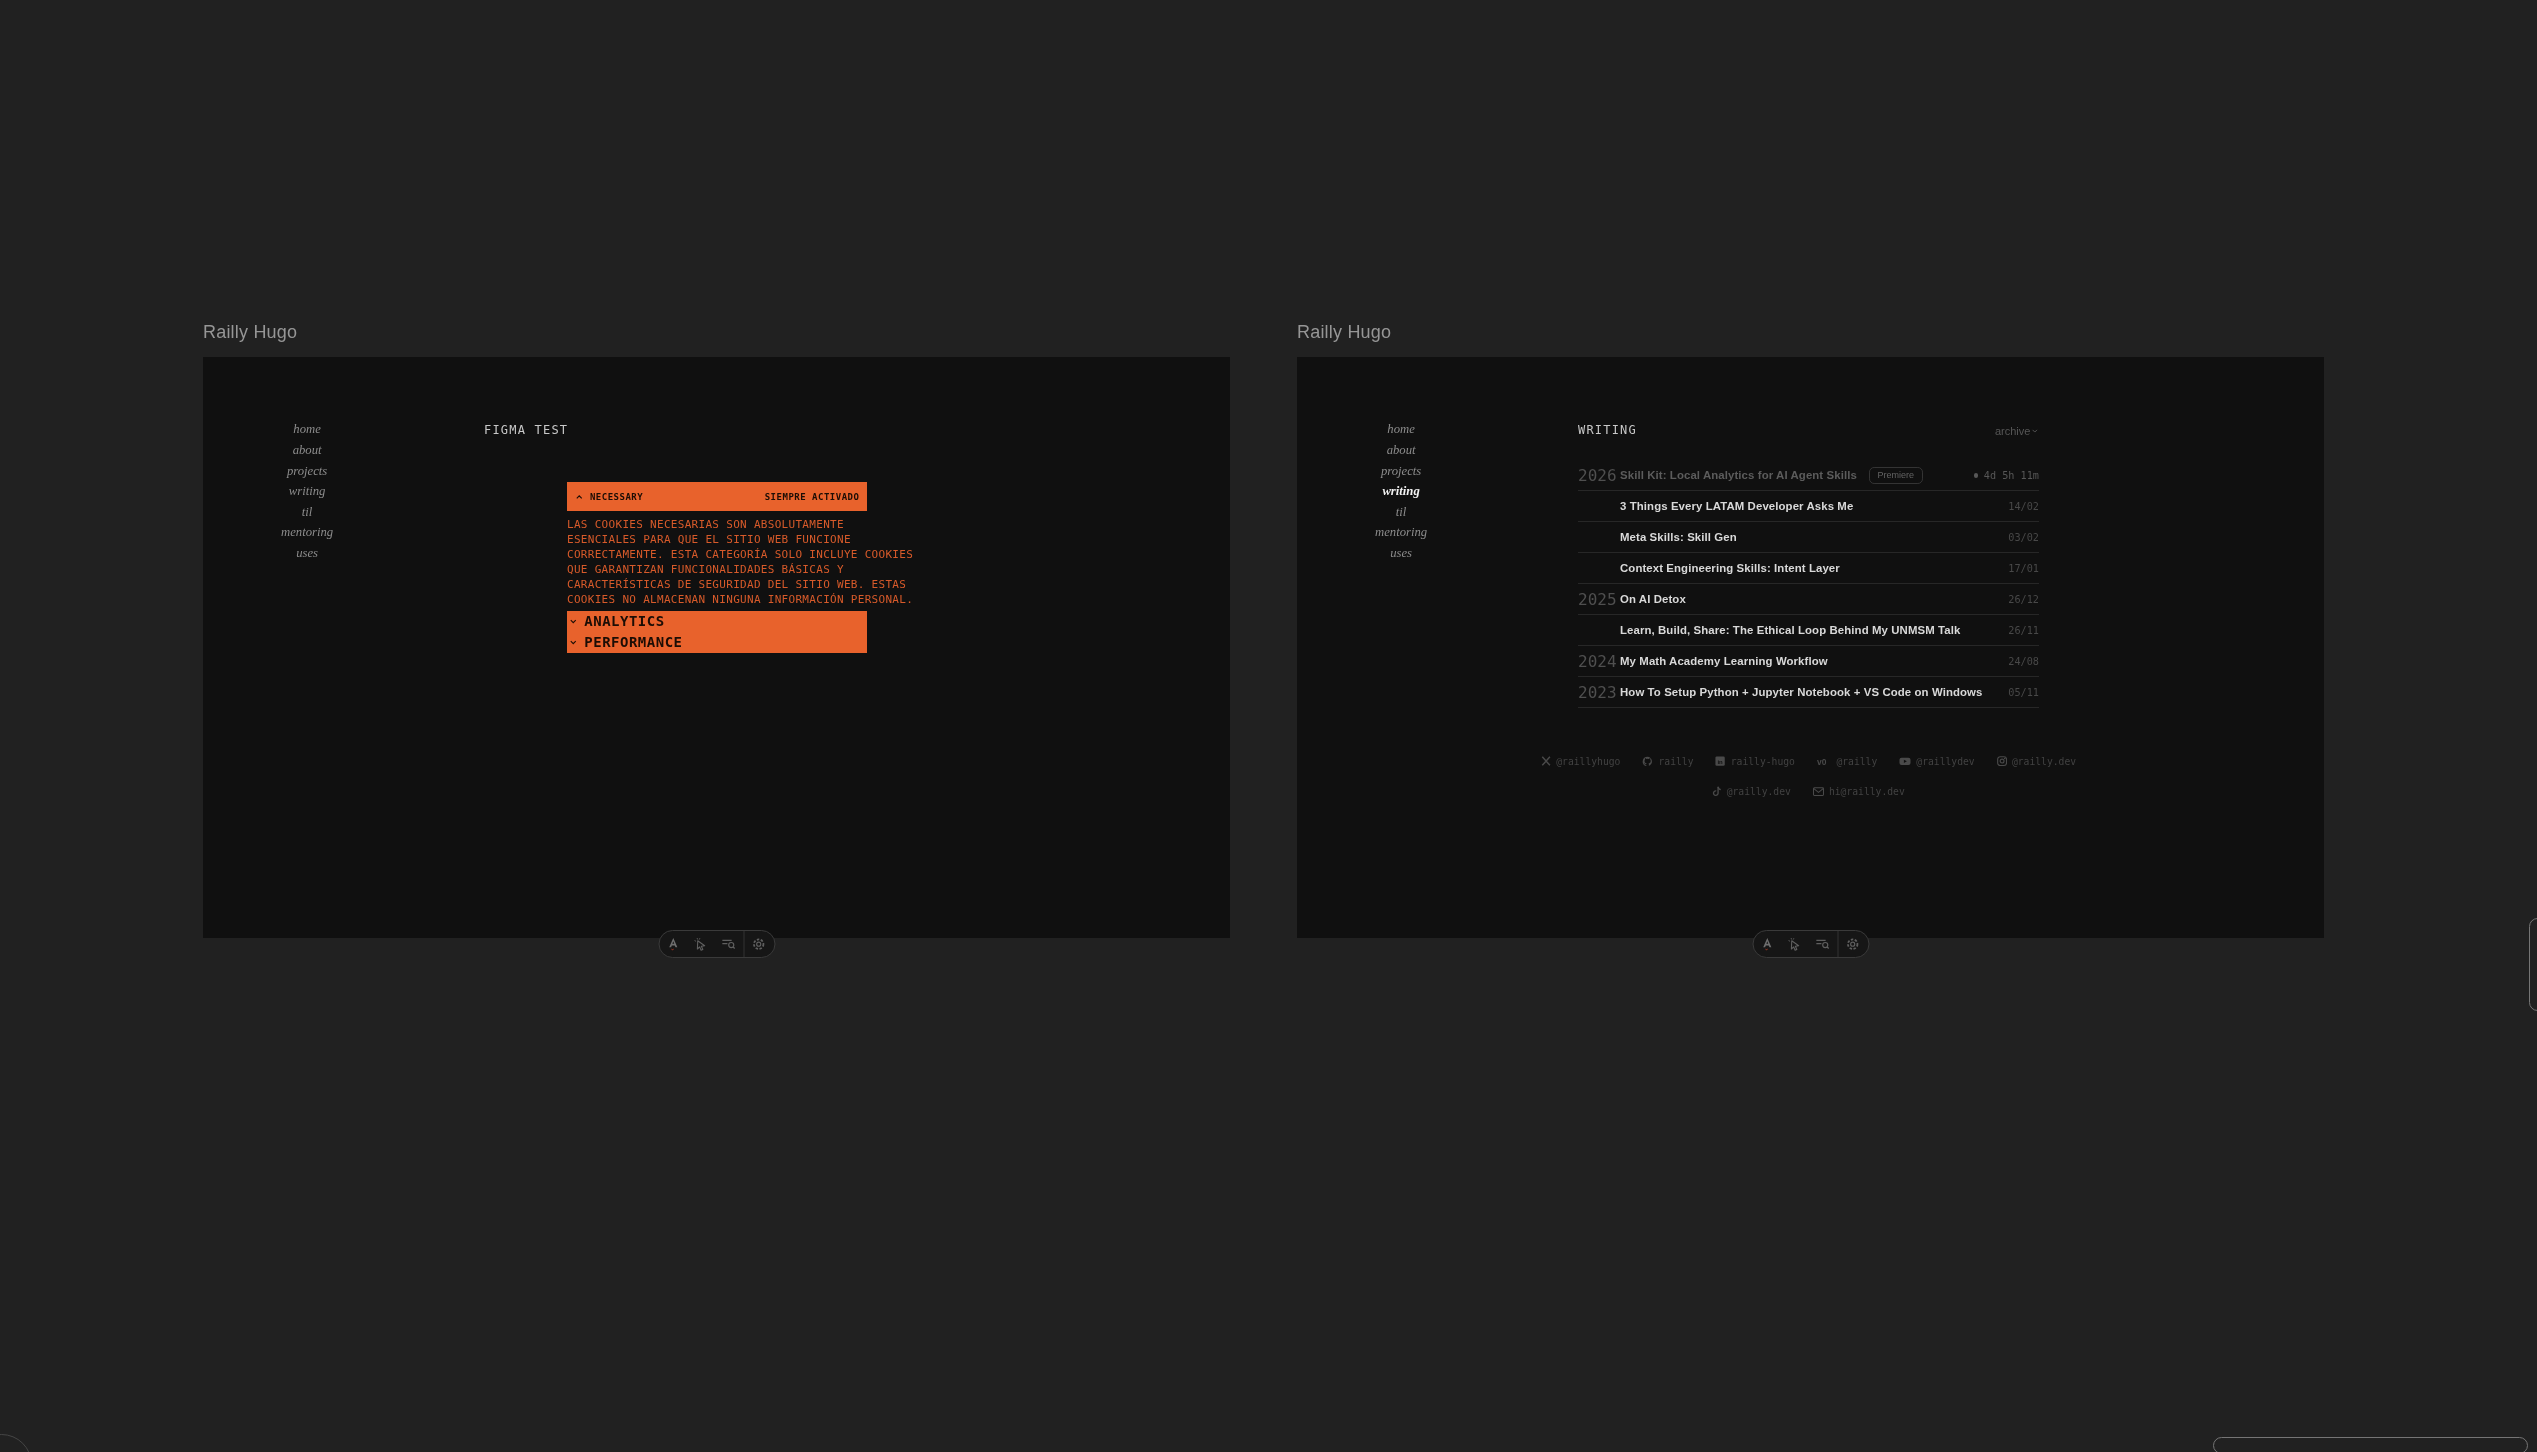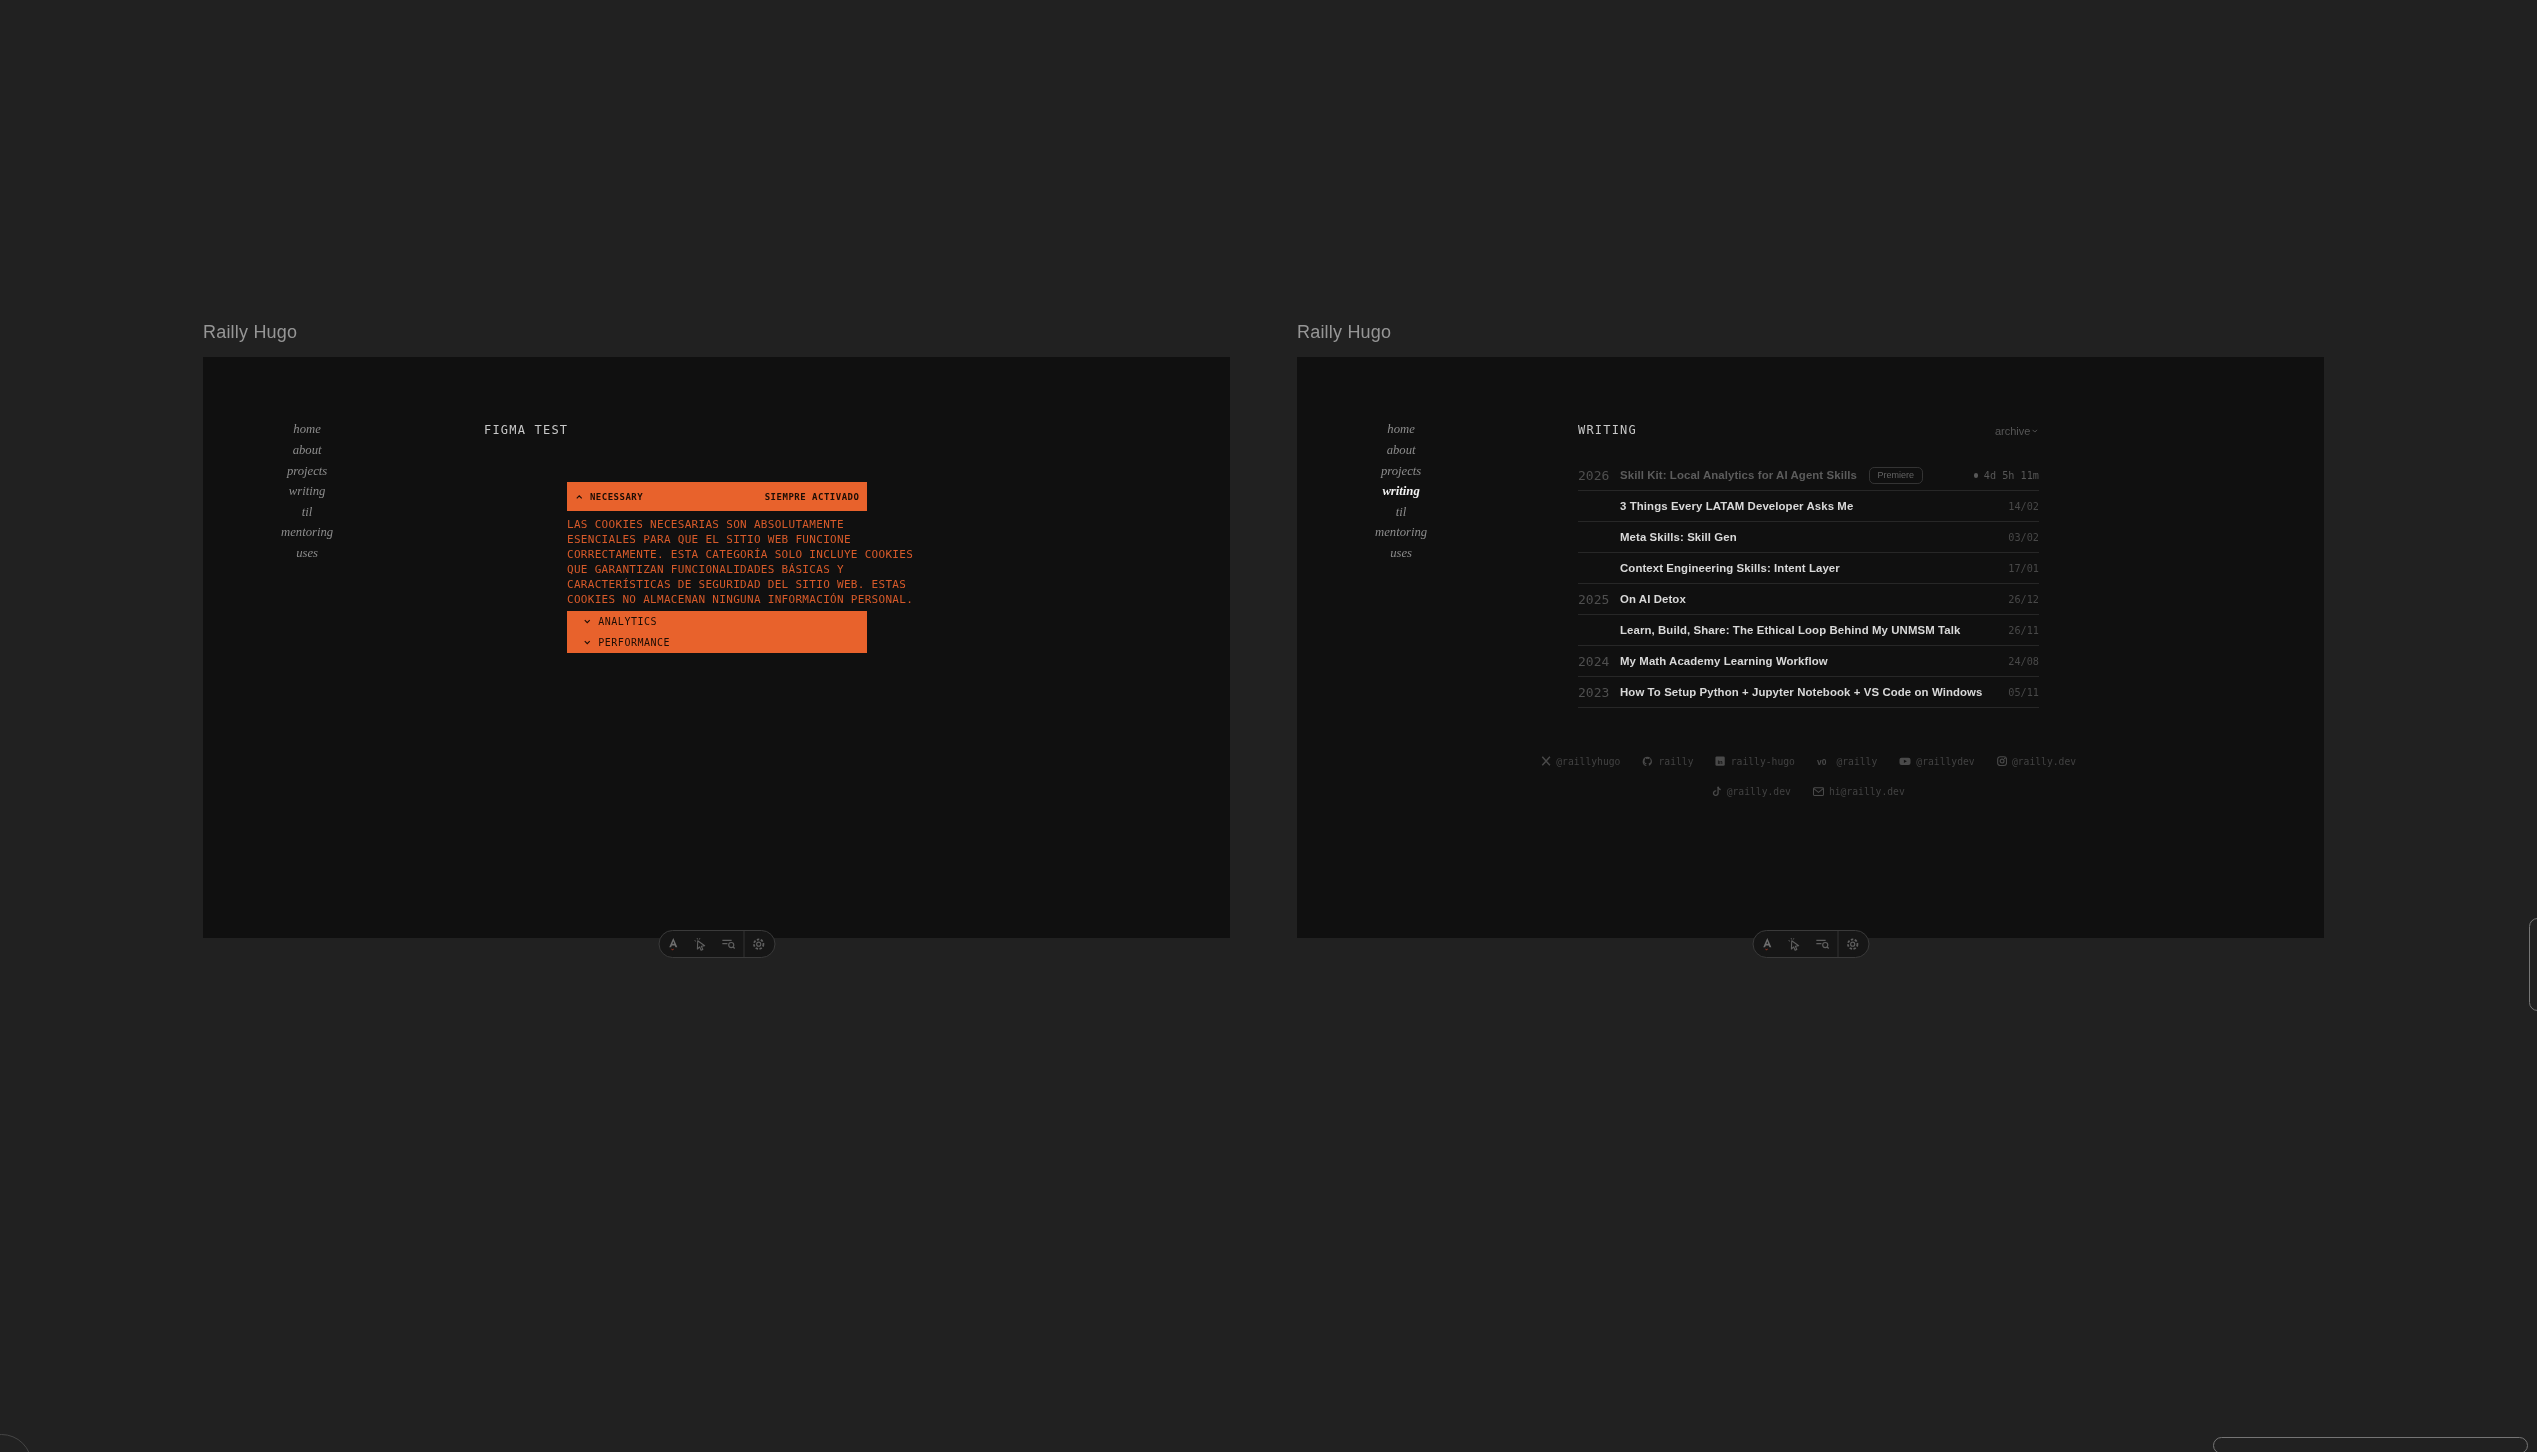--- a/index.html
+++ b/index.html
@@ -57,35 +57,35 @@
   }
   .cookie-header .chev { display:flex; margin-right:6.8px; }
   .cookie-header .spacer { flex:1; }
   .cookie-body { margin-top:6px; }
   .cookie-line {
     font-size:11px; line-height:15px; letter-spacing:0.3px;
     color:#d75a2a; white-space:nowrap;
   }
   .cookie-sections { margin-top:3.4px; background:#e8622c; }
   .cookie-section-row {
-    height:21px; display:flex; align-items:center; padding:0 16px;
-    color:#1c0d05; font-size:10px; font-weight:normal; letter-spacing:0.5px;
+    height:21px; display:flex; align-items:center; padding:0 2px;
+    color:#1c0d05; font-size:14px; font-weight:bold; letter-spacing:0.5px;
     cursor:pointer;
   }
   .cookie-section-row .chev { display:flex; margin-right:6.8px; }
 
   
   .post-list { margin-top:21px; }
   .post-row {
     height:31px; display:flex; align-items:center;
     border-bottom:0.8px solid #272727; cursor:pointer;
   }
   .post-row .year {
     width:42px; flex:none;
-    font-family:"DejaVu Sans Mono", monospace; font-size:13px; color:#4f4f4f;
+    font-family:"DejaVu Sans Mono", monospace; font-size:16px; color:#4f4f4f;
   }
   .post-row .title {
     font-size:11.4px; font-weight:bold; color:#d9d9d9; letter-spacing:0.1px;
     white-space:nowrap;
   }
   .post-row .grow { flex:1; }
   .post-row .date {
     font-family:"DejaVu Sans Mono", monospace; font-size:10.2px; color:#484848;
   }
   .post-row.upcoming .title { color:#5c5c5c; font-weight:bold; }

